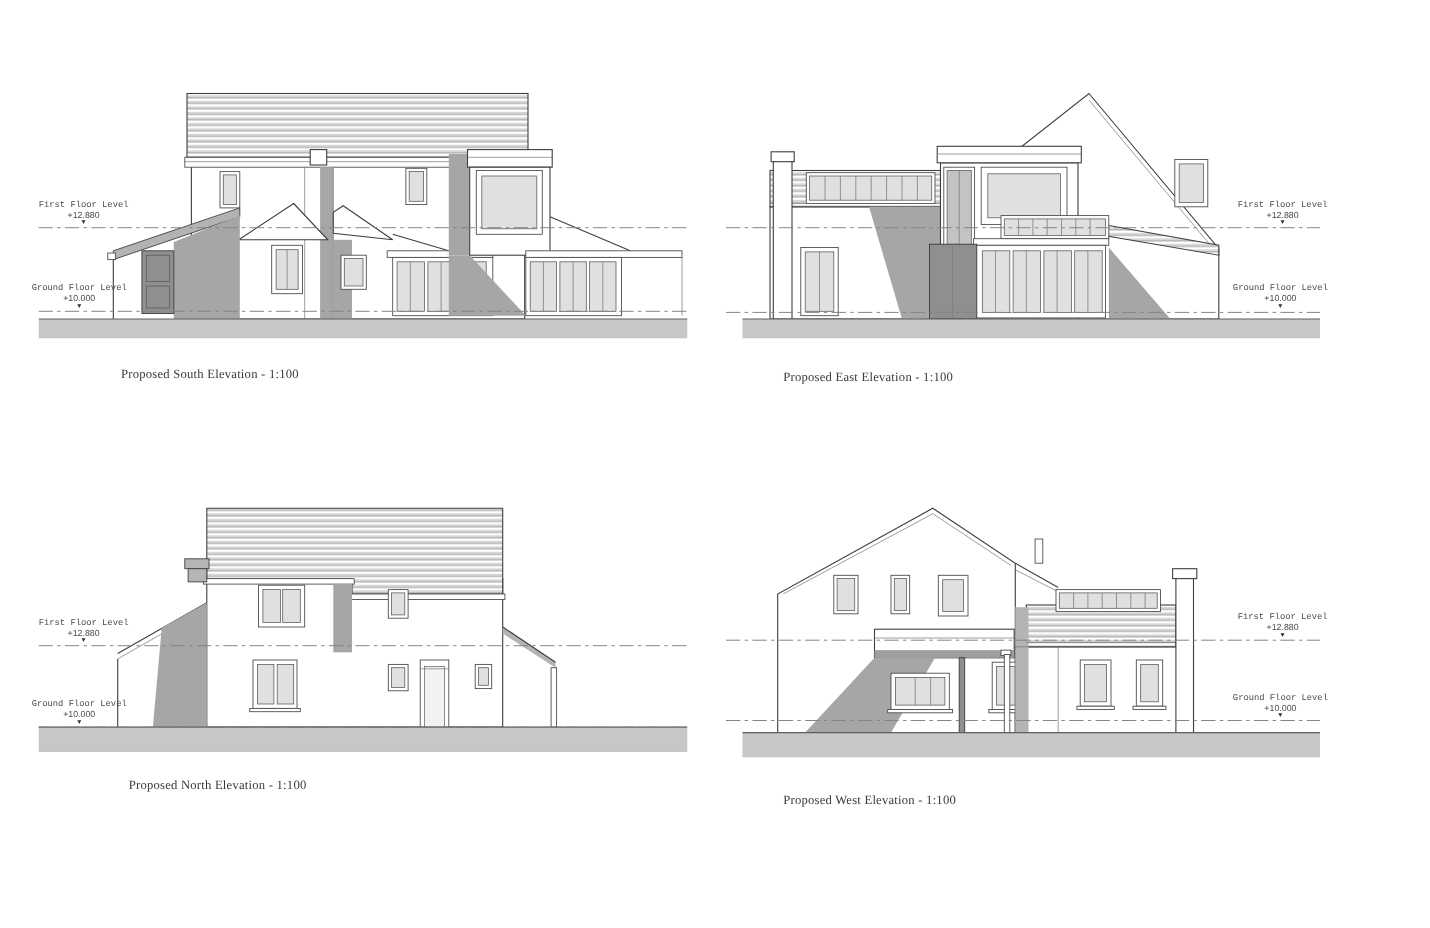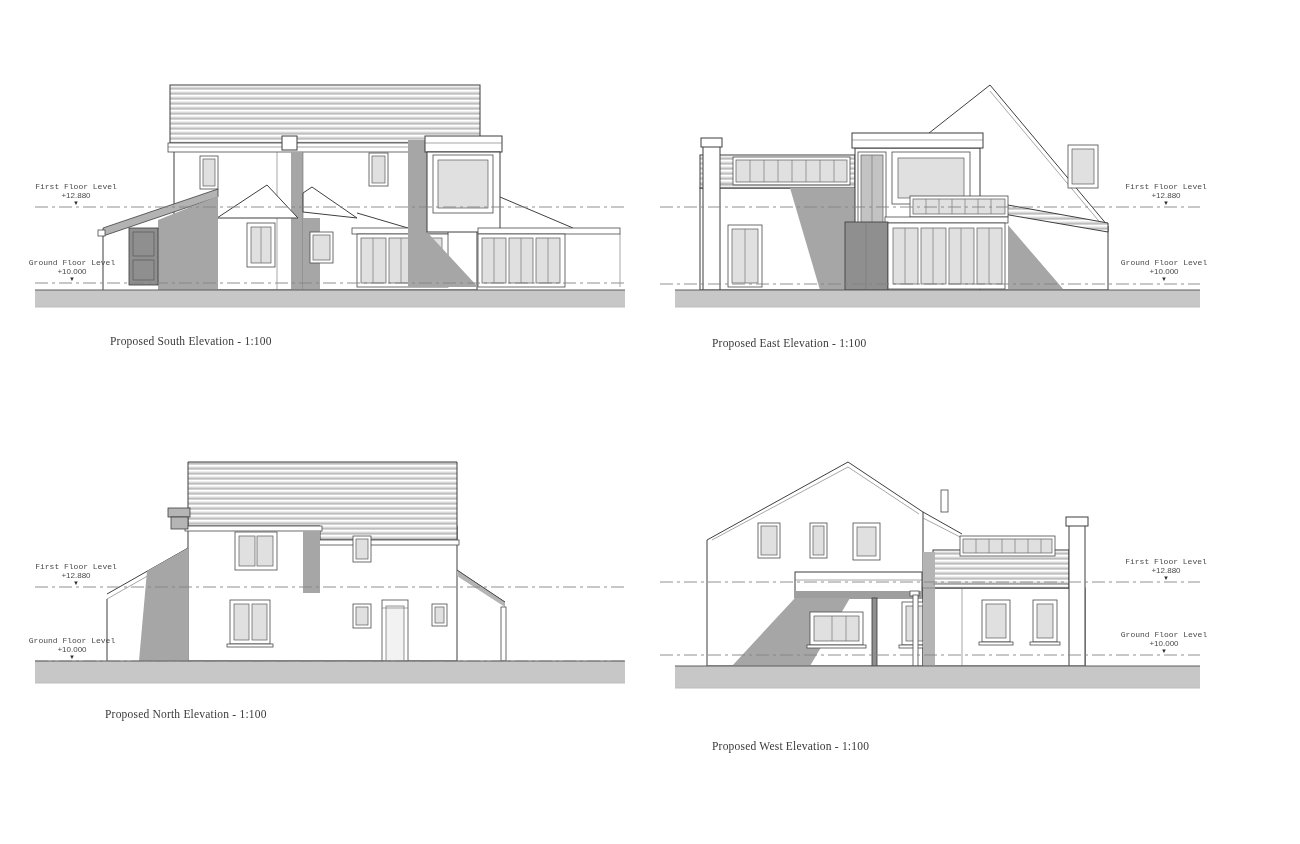--- a/index.html
+++ b/index.html
@@ -327,22 +327,22 @@
       <rect class="grd" x="15" y="236" width="525" height="22"></rect>
       <line class="gtop" x1="15" y1="236" x2="540" y2="236"></line>
       <line class="gbot" x1="15" y1="258" x2="540" y2="258"></line>
     </g>
     <line class="dd" x1="0" y1="152" x2="540" y2="152"></line>
     <line class="dd" x1="0" y1="225" x2="540" y2="225"></line>
   </svg>
 
   <div class="elev-title" style="left:110px;top:335px">Proposed South Elevation - 1:100</div>
   <div class="elev-title" style="left:712px;top:337px">Proposed East Elevation - 1:100</div>
-  <div class="elev-title" style="left:105px;top:708px">Proposed North Elevation - 1:100</div>
-  <div class="elev-title" style="left:712px;top:740px">Proposed West Elevation - 1:100</div>
+  <div class="elev-title" style="left:117px;top:708px">Proposed North Elevation - 1:100</div>
+  <div class="elev-title" style="left:712px;top:722px">Proposed West Elevation - 1:100</div>
 
   <div class="lvl" style="left:30px;top:182px">
     <div class="lvl-name">First Floor Level</div>
     <div class="lvl-val">+12.880</div>
     <div class="lvl-marker">▼</div>
   </div>
   <div class="lvl" style="left:26px;top:258px">
     <div class="lvl-name">Ground Floor Level</div>
     <div class="lvl-val">+10.000</div>
     <div class="lvl-marker">▼</div>

